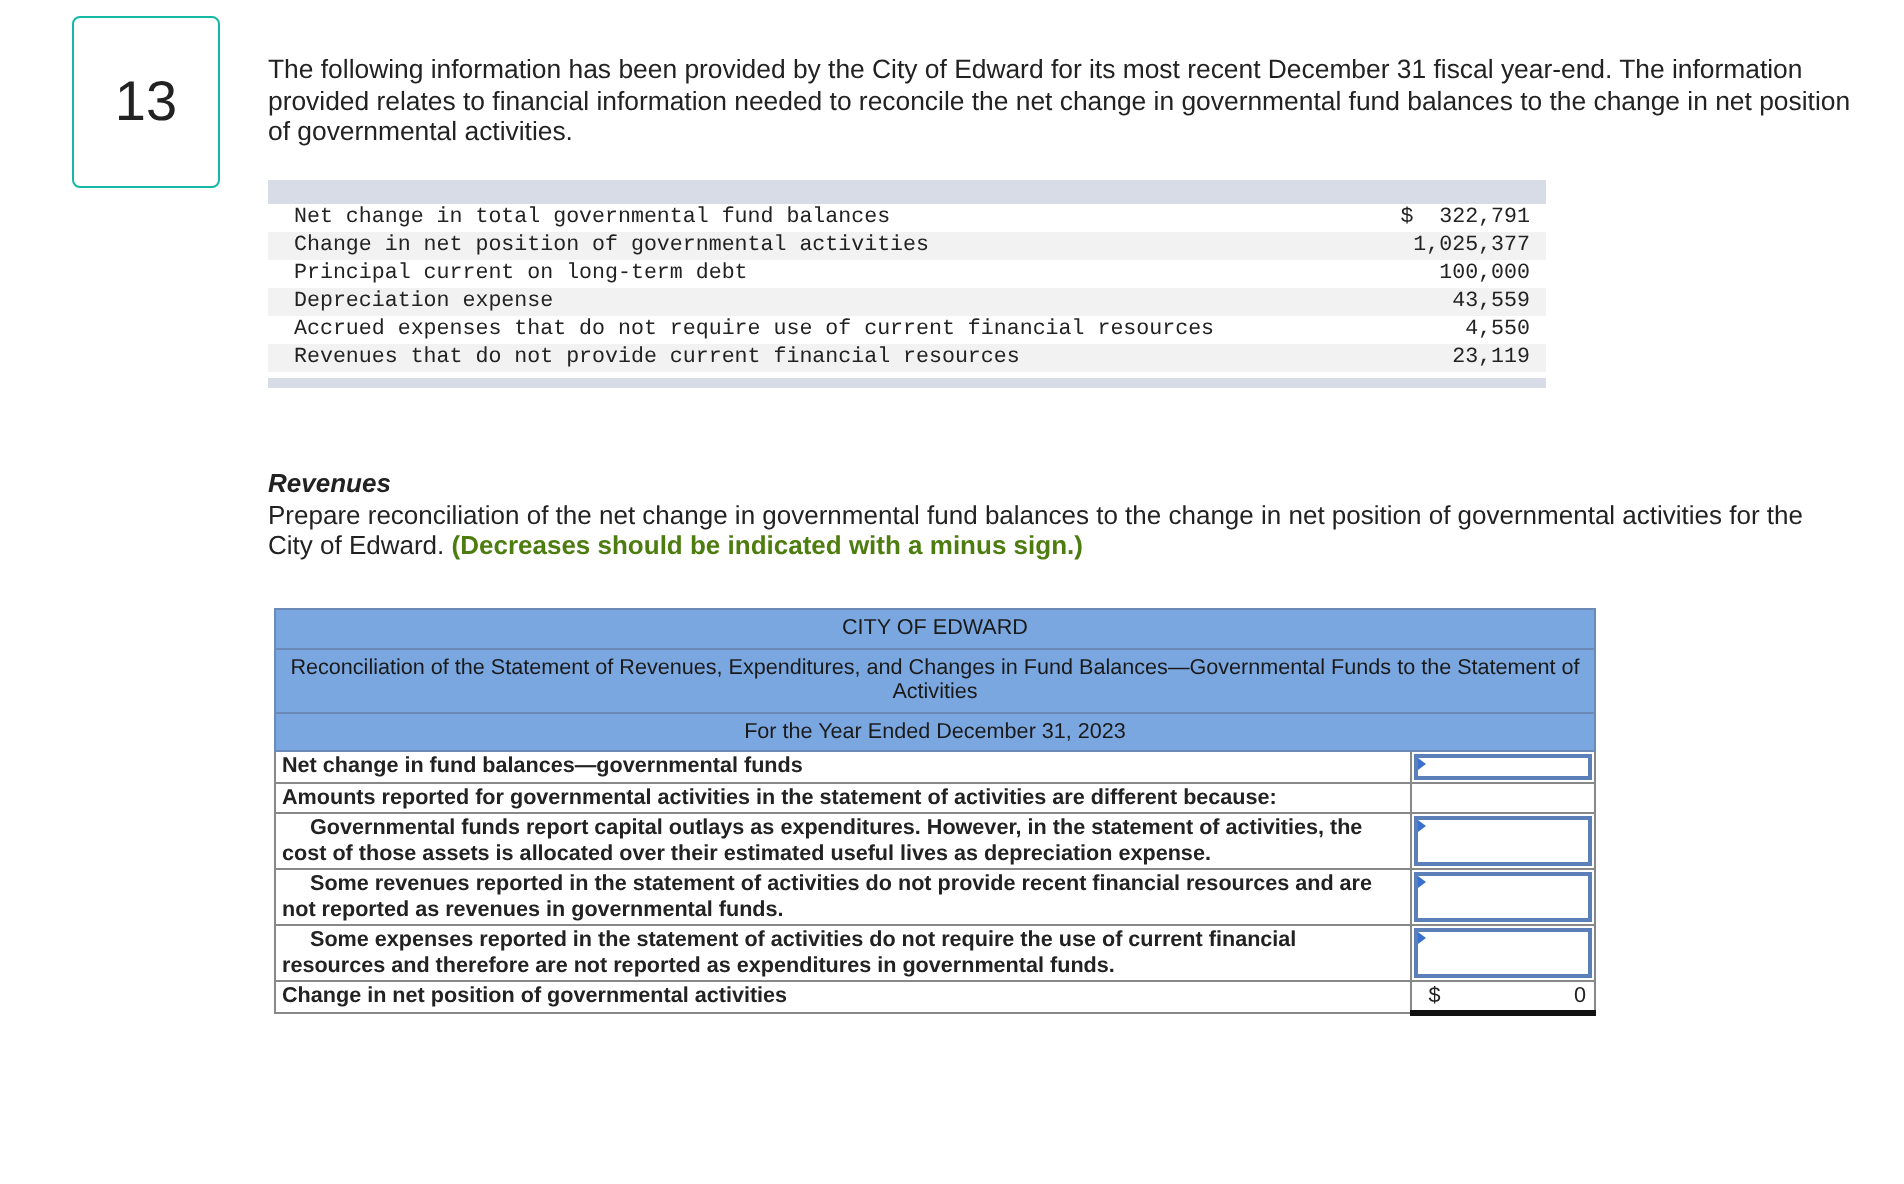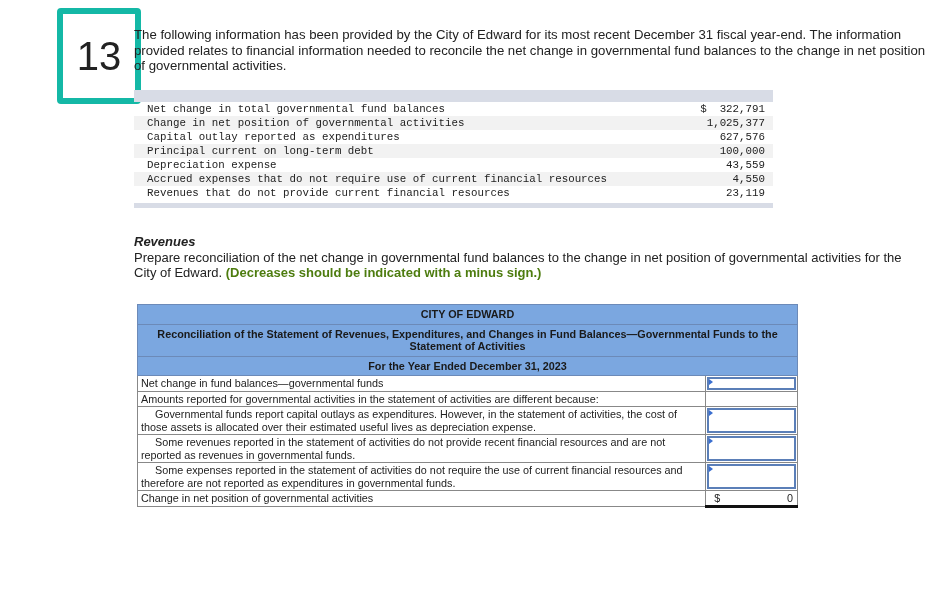--- a/index.html
+++ b/index.html
@@ -1,41 +1,41 @@
 <!DOCTYPE html>
 <html><head>
 <meta charset="utf-8">
 <style>
   html, body { margin:0; padding:0; background:#ffffff; }
   body { width:952px; height:592px; position:relative; overflow:hidden;
          font-family:"Liberation Sans", sans-serif; color:#222; }
   .qnum { position:absolute; left:36px; top:8px; width:72px; height:84px;
-          border:6px solid #14b8a6; border-radius:4px; display:flex;
-          align-items:center; justify-content:center; font-size:40px;
-          font-family:"Liberation Sans", sans-serif; color:#222;margin-left:21px; }
+          border:1px solid #14b8a6; border-radius:4px; display:flex;
+          align-items:center; justify-content:center; font-size:28px;
+          font-family:"Liberation Sans", sans-serif; color:#222; }
   .intro { position:absolute; left:134px; top:27px; width:800px;
            font-size:13.2px; line-height:15.5px; color:#222; }
   .given { position:absolute; left:134px; top:90px; width:639px; }
   .given .bar { height:12px; background:#d8dce6; }
   .given .bar.bottom { height:5px; margin-top:3px; }
   .given table { width:100%; border-collapse:collapse;
                  font-family:"Liberation Mono", monospace; font-size:10.8px; }
   .given td { padding:0 0 0 13px; height:14px; line-height:14px; }
   .given td.v { text-align:right; padding:0 8px 0 0; white-space:pre; }
   .given tr:nth-child(even) td { background:#f2f2f2; }
   .req { position:absolute; left:134px; top:234px; width:780px;
          font-size:13px; line-height:15.5px; color:#222; }
   .req .title { font-weight:bold; font-style:italic; }
   .req .note { color:#4d7c0f; font-weight:bold; }
   .recon { position:absolute; left:137px; top:304px; width:661px;
            border-collapse:collapse; font-size:10.8px; }
   .recon td { border:1px solid #888; padding:1px 3px; line-height:12.5px; }
-  .recon .hdr td { background:#7ba7e0; color:#1a1a1a; font-weight:bold;
+  .recon .hdr td { background:#7ba7e0; color:#1a1a1a; font-weight:normal;
                    text-align:center; border-color:#6c8ab8; padding:3px 4px; }
-  .recon td.lbl { width:557px; }
+  .recon td.lbl { width:557px;font-weight:bold; }
   .recon td.indent { text-indent:14px; }
   .recon td.inp { width:90px; padding:0; position:relative; }
   .recon td.inp .box { position:absolute; inset:1px; border:2px solid #5b7fb8;
                        background:#fff; }
   .recon td.inp .box::before { content:""; position:absolute; left:0; top:0;
                        border-left:4px solid #3b6fd0; border-top:3px solid transparent;
                        border-bottom:3px solid transparent; }
   .recon tr.total td.inp { border-bottom:3px solid #111; }
   .recon .tot { display:flex; justify-content:space-between; padding:0 4px 0 8px; }
 </style>
@@ -49,24 +49,20 @@
   <div class="bar"></div>
   <table>
     <tbody>
       <tr>
           <td>Net change in total governmental fund balances</td>
           <td class="v">$  322,791</td>
         </tr>
       <tr>
           <td>Change in net position of governmental activities</td>
           <td class="v">1,025,377</td>
-        </tr>
-      <tr>
-          <td>Capital outlay reported as expenditures</td>
-          <td class="v">627,576</td>
         </tr>
       <tr>
           <td>Principal current on long-term debt</td>
           <td class="v">100,000</td>
         </tr>
       <tr>
           <td>Depreciation expense</td>
           <td class="v">43,559</td>
         </tr>
       <tr>

